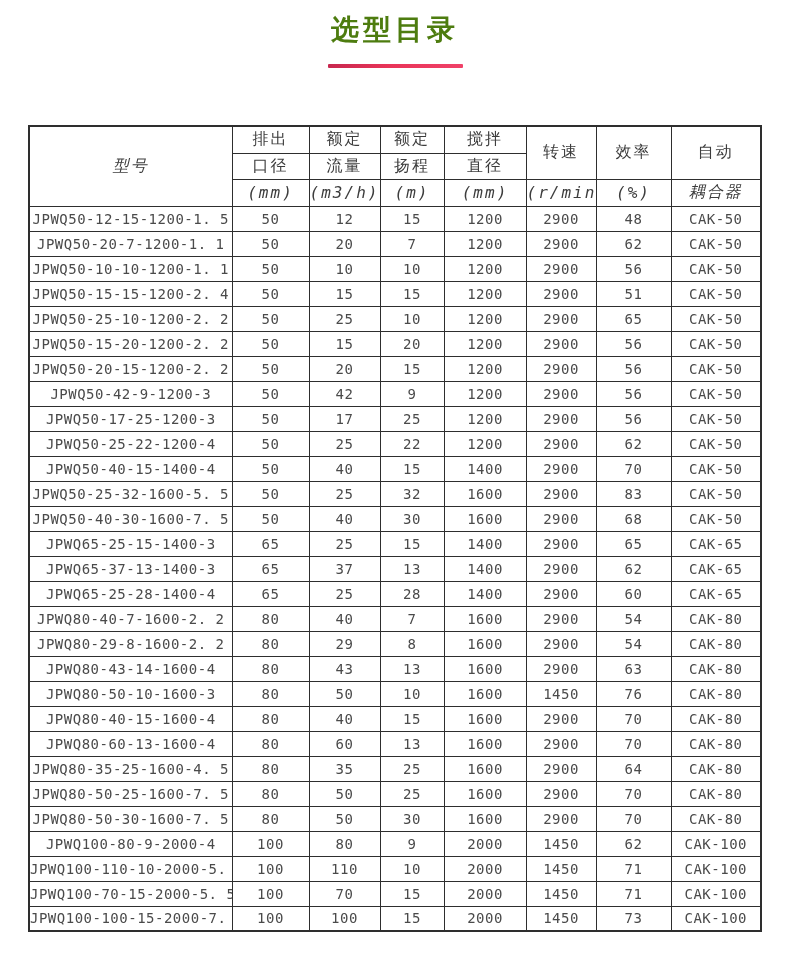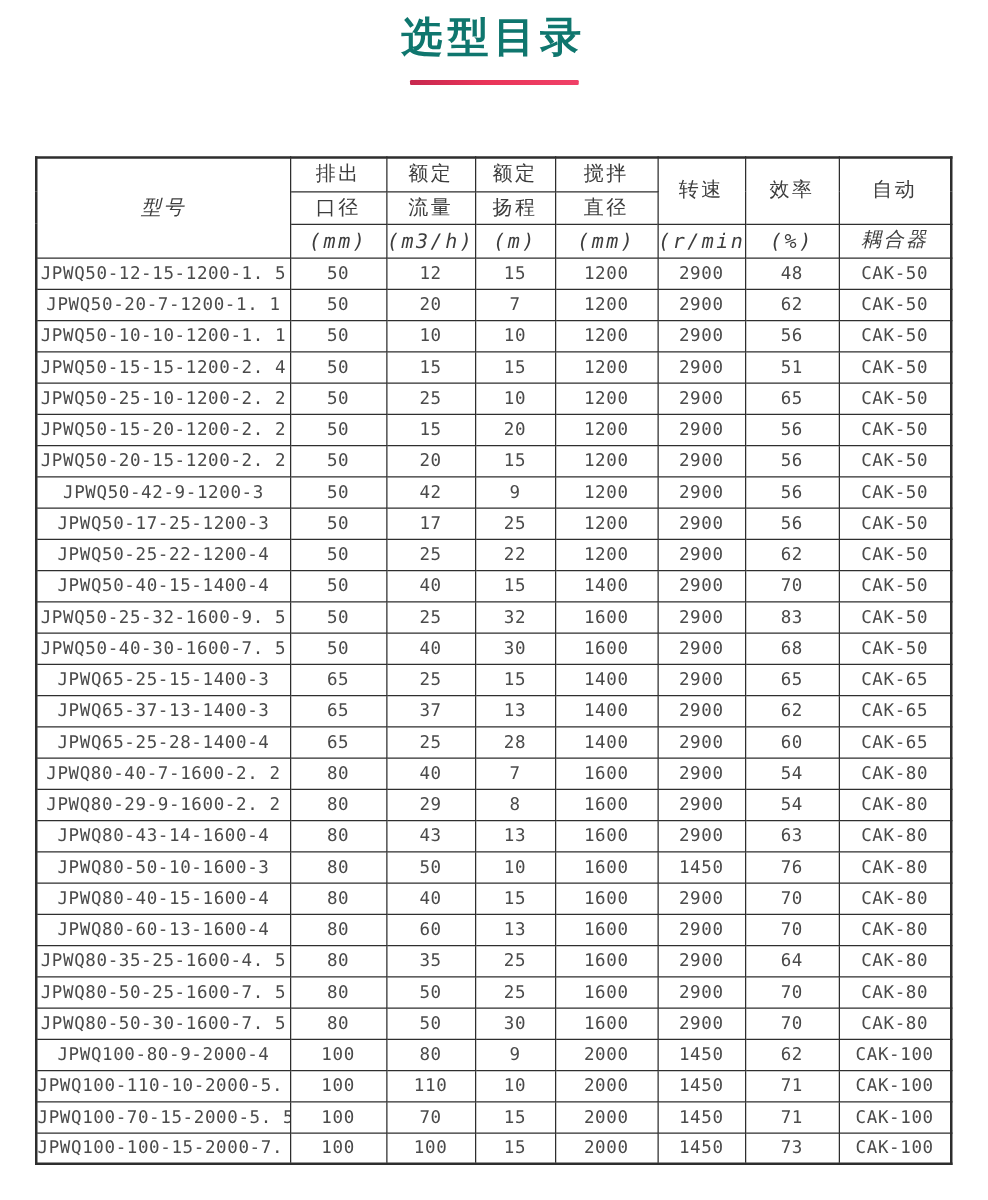--- a/index.html
+++ b/index.html
@@ -8,24 +8,24 @@
     width: 790px;
     height: 960px;
     margin: 0 auto;
     background: #ffffff;
     font-family: "DejaVu Sans", sans-serif;
     overflow: hidden;
   }
   .page-title {
     padding-top: 8px;
     text-align: center;
-    font-size: 33px;
+    font-size: 28px;
     line-height: 44px;
     font-weight: bold;
-    color: #0f766e;
+    color: #4d7c0f;
     letter-spacing: 4px;
   }
   .title-underline {
     width: 135px;
     height: 4px;
     margin: 12px auto 0 auto;
     background: linear-gradient(90deg, #c7284f 0%, #e93458 45%, #f04168 100%);
     border-radius: 1px;
   }
   table.catalog {
@@ -223,21 +223,21 @@
           <td>JPWQ50-40-15-1400-4</td>
           <td>50</td>
           <td>40</td>
           <td>15</td>
           <td>1400</td>
           <td>2900</td>
           <td>70</td>
           <td>CAK-50</td>
         </tr>
         <tr>
-          <td>JPWQ50-25-32-1600-9. 5</td>
+          <td>JPWQ50-25-32-1600-5. 5</td>
           <td>50</td>
           <td>25</td>
           <td>32</td>
           <td>1600</td>
           <td>2900</td>
           <td>83</td>
           <td>CAK-50</td>
         </tr>
         <tr>
           <td>JPWQ50-40-30-1600-7. 5</td>
@@ -283,21 +283,21 @@
           <td>JPWQ80-40-7-1600-2. 2</td>
           <td>80</td>
           <td>40</td>
           <td>7</td>
           <td>1600</td>
           <td>2900</td>
           <td>54</td>
           <td>CAK-80</td>
         </tr>
         <tr>
-          <td>JPWQ80-29-9-1600-2. 2</td>
+          <td>JPWQ80-29-8-1600-2. 2</td>
           <td>80</td>
           <td>29</td>
           <td>8</td>
           <td>1600</td>
           <td>2900</td>
           <td>54</td>
           <td>CAK-80</td>
         </tr>
         <tr>
           <td>JPWQ80-43-14-1600-4</td>

